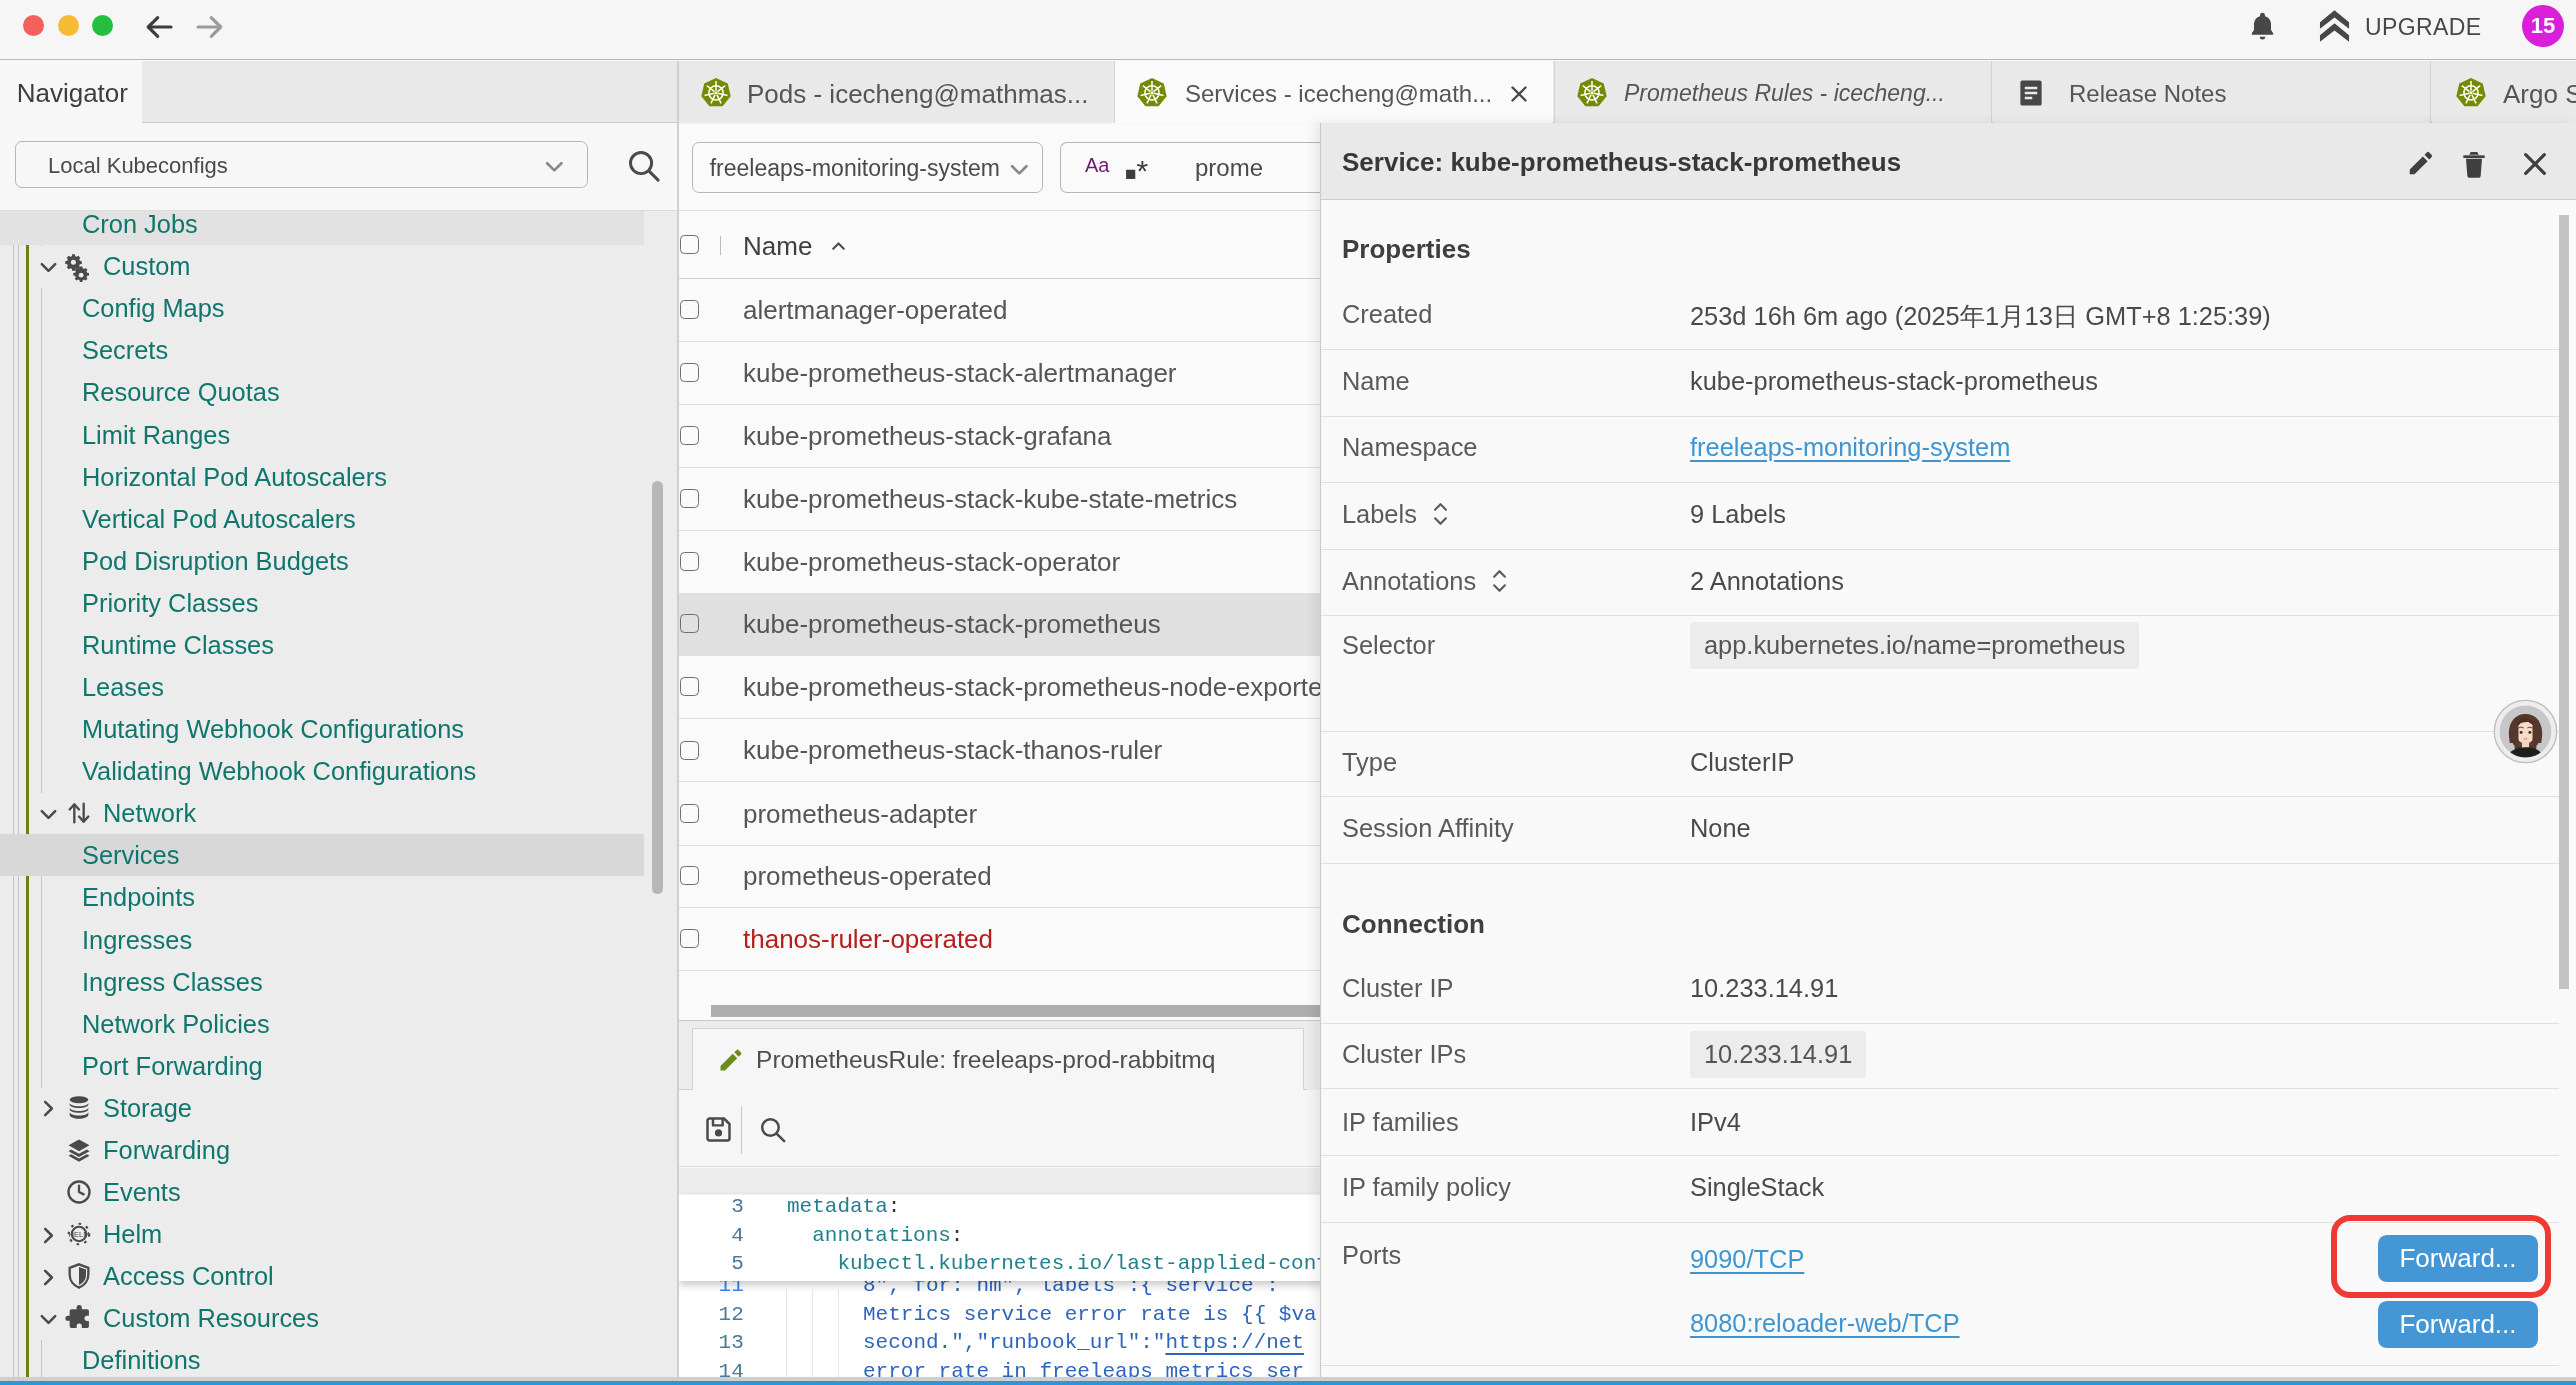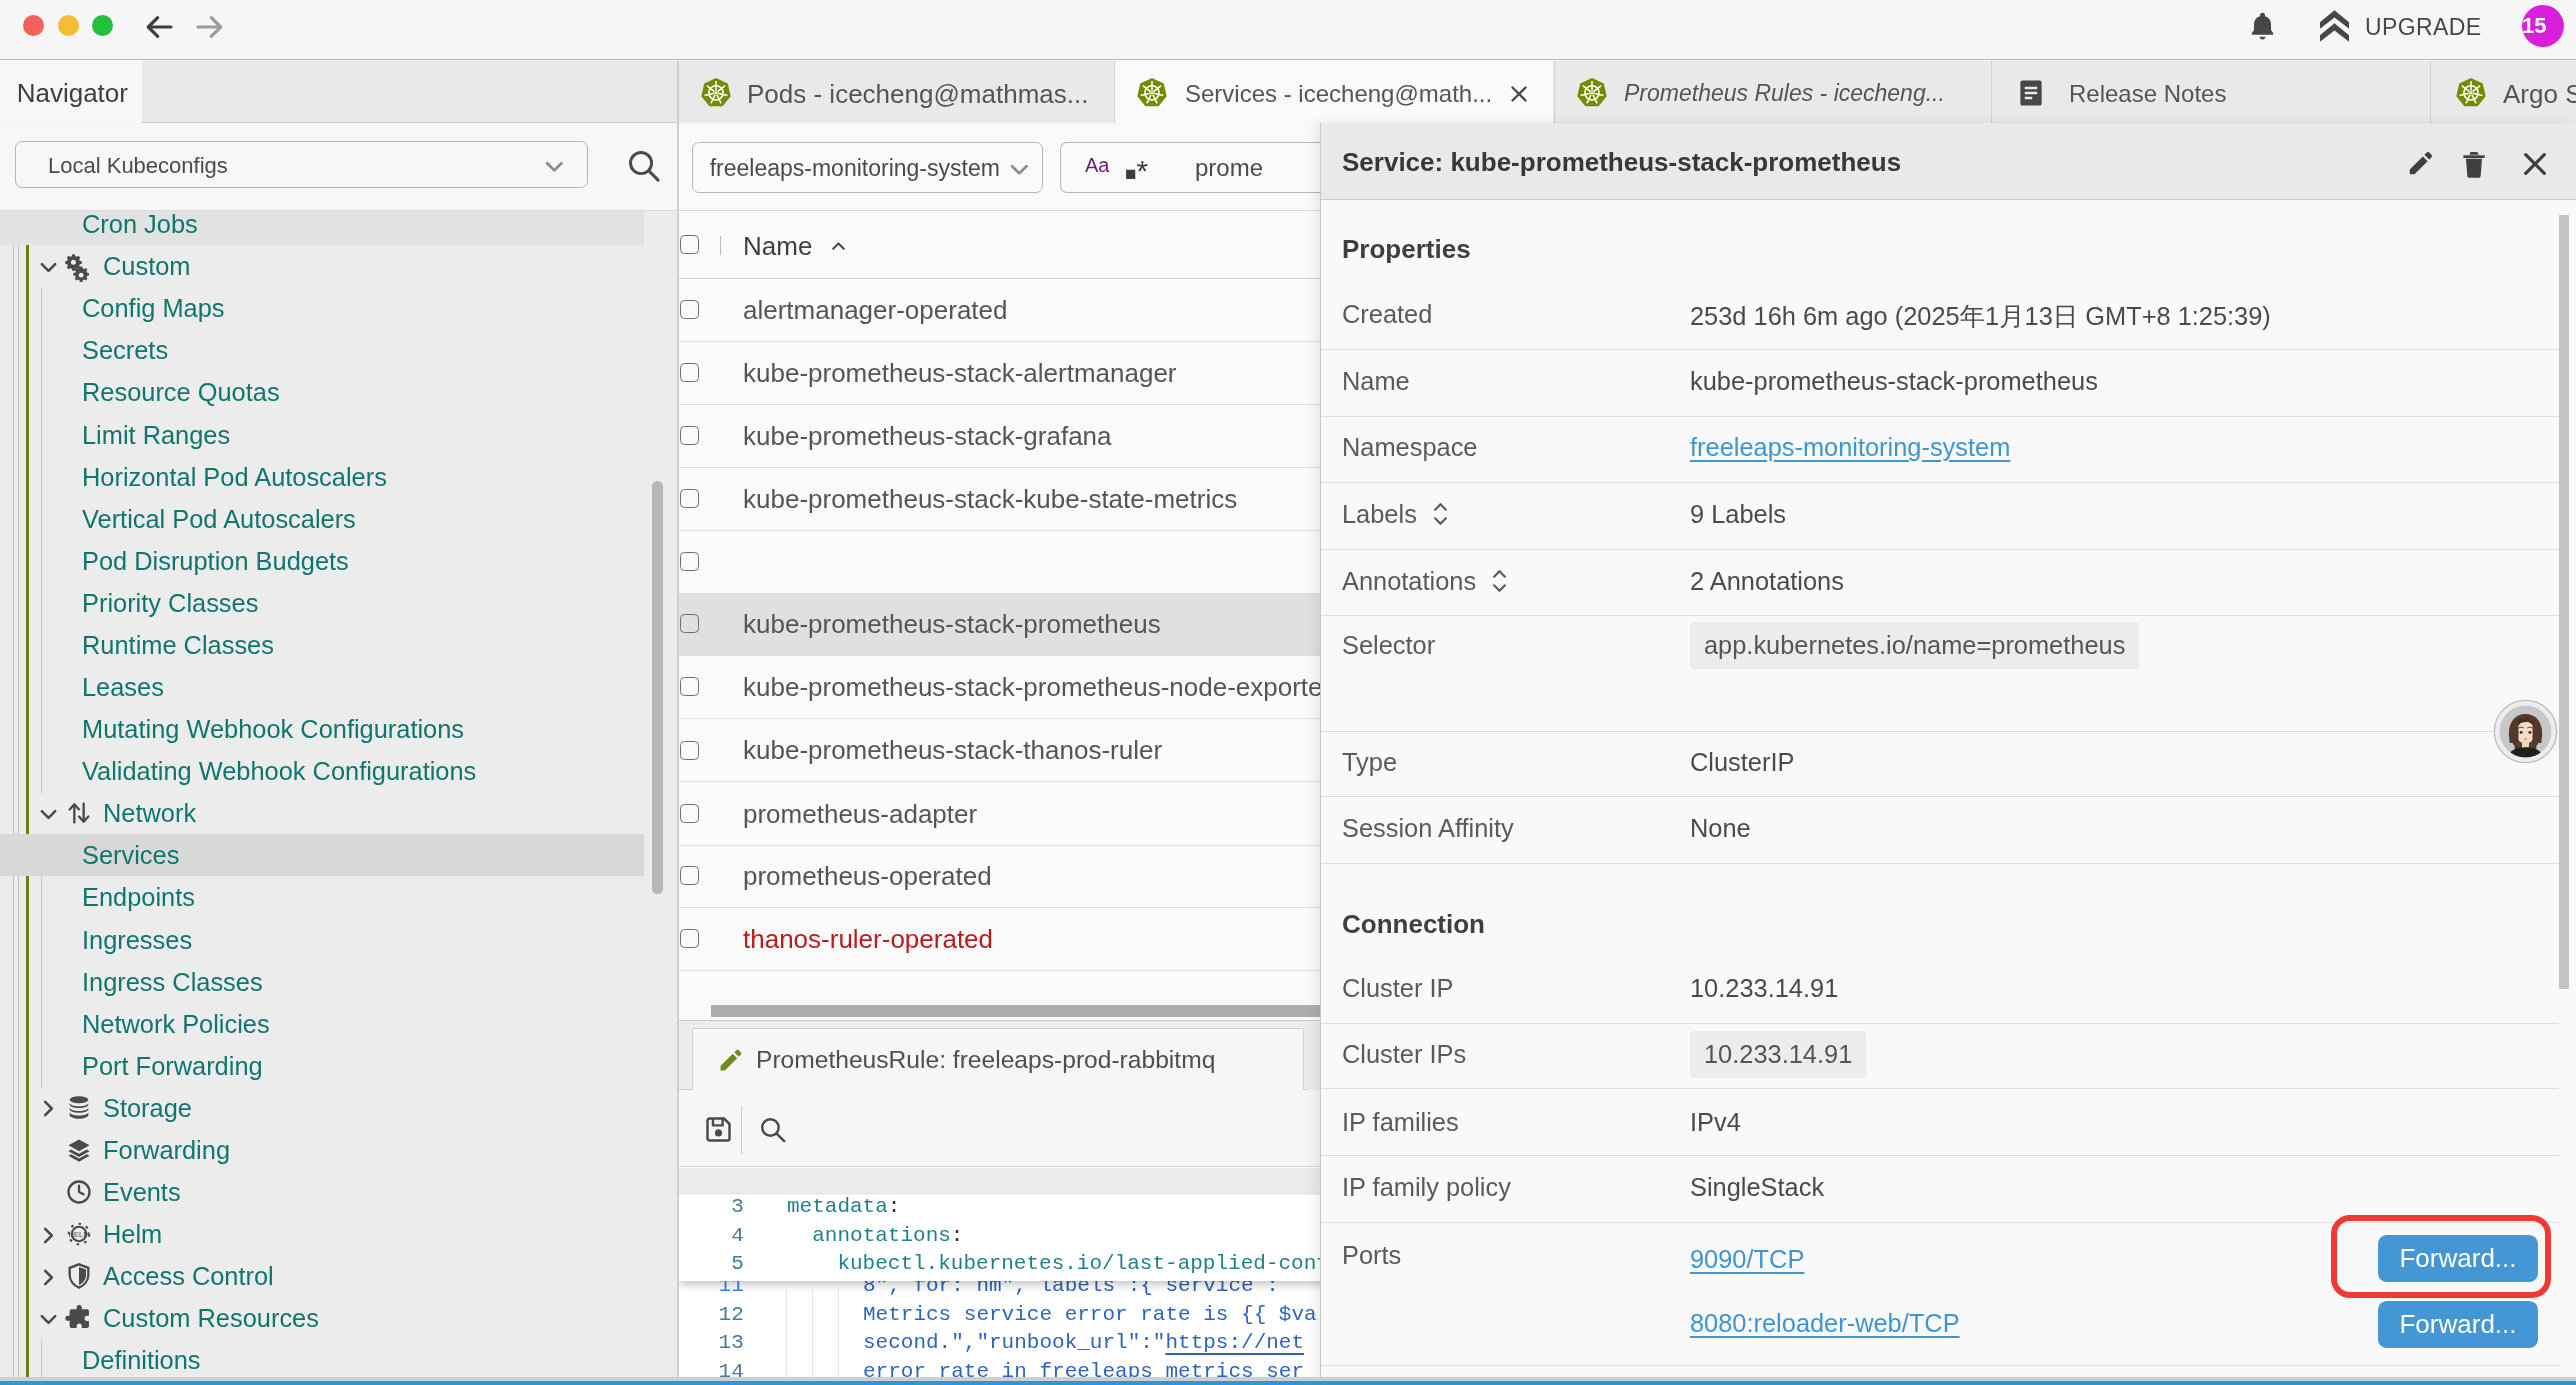--- a/index.html
+++ b/index.html
@@ -25,21 +25,21 @@
     </svg>
   <svg class="a" style="left:2246px;top:9.6px" width="33" height="33" viewBox="0 0 24 24" fill="#474747">
       <path d="M12 2a1.8 1.8 0 0 1 1.8 1.8v.7A6.2 6.2 0 0 1 18.2 10v4.6l1.5 2.2a.8.8 0 0 1-.66 1.25H4.96a.8.8 0 0 1-.66-1.25l1.5-2.2V10a6.2 6.2 0 0 1 4.4-5.5v-.7A1.8 1.8 0 0 1 12 2z"></path>
       <path d="M10 19.5h4a2 2 0 0 1-4 0z"></path>
     </svg>
   <svg class="a" style="left:2315px;top:7px" width="39" height="42" viewBox="0 0 24 26" fill="#474747">
       <path d="M12 2 21 9.5 21 13.5 12 6.5 3 13.5 3 9.5z"></path>
       <path d="M12 10 21 17.5 21 21.5 12 14.5 3 21.5 3 17.5z"></path>
     </svg>
   <div class="a" style="left:2365px;top:14px;font-size:23px;color:#474747;letter-spacing:0.4px">UPGRADE</div>
-  <div class="a" style="left:2522px;top:5.3px;width:42px;height:42px;border-radius:50%;background:#d91fd9;color:#fff;font-size:22px;font-weight:bold;line-height:42px">15</div>
+  <div class="a" style="left:2522px;top:5.3px;width:42px;height:42px;border-radius:50%;background:#d91fd9;color:#fff;font-size:22px;font-weight:bold;text-align:center;line-height:42px">15</div>
 </div>
 
 
 <div class="a" id="tabbar" style="left:0;top:61px;width:2576px;height:62px;background:#e9e9e9;border-bottom:0.9px solid #c9c9c9">
   <div class="a" style="left:0;top:0;width:142px;height:62px;background:#f7f7f7"></div>
   <div class="a" style="left:16.7px;top:16.7px;font-size:26px;color:#3e3e3e">Navigator</div>
 
   <div class="a" style="left:679px;top:0;width:436px;height:62px;background:#e9e9e9;border-right:0.9px solid #d2d2d2"></div>
   <svg class="a" style="left:700px;top:16px" width="32" height="32" viewBox="0 0 36 36">
       <use href="#kubeicon"></use>
@@ -217,20 +217,21 @@
 <div class="a" style="left:0.9px;top:238px;width:19px;height:19px;border:1.8px solid #6f6f6f;border-radius:4.4px"></div>
 <div class="a" style="left:64px;top:217px;height:63px;line-height:63px;font-size:26px;color:#555;white-space:nowrap">kube-prometheus-stack-alertmanager</div>
 <div class="a" style="left:0;top:280px;width:1897px;height:63px;background:transparent;border-bottom:0.9px solid #dedede"></div>
 <div class="a" style="left:0.9px;top:301px;width:19px;height:19px;border:1.8px solid #6f6f6f;border-radius:4.4px"></div>
 <div class="a" style="left:64px;top:280px;height:63px;line-height:63px;font-size:26px;color:#555;white-space:nowrap">kube-prometheus-stack-grafana</div>
 <div class="a" style="left:0;top:343px;width:1897px;height:63px;background:transparent;border-bottom:0.9px solid #dedede"></div>
 <div class="a" style="left:0.9px;top:364px;width:19px;height:19px;border:1.8px solid #6f6f6f;border-radius:4.4px"></div>
 <div class="a" style="left:64px;top:343px;height:63px;line-height:63px;font-size:26px;color:#555;white-space:nowrap">kube-prometheus-stack-kube-state-metrics</div>
 <div class="a" style="left:0;top:406px;width:1897px;height:63px;background:transparent;border-bottom:0.9px solid #dedede"></div>
 <div class="a" style="left:0.9px;top:427px;width:19px;height:19px;border:1.8px solid #6f6f6f;border-radius:4.4px"></div>
+<div class="a" style="left:64px;top:406px;height:63px;line-height:63px;font-size:26px;color:#555;white-space:nowrap">kube-prometheus-stack-operator</div>
 <div class="a" style="left:0;top:468px;width:1897px;height:63px;background:#e0e0e0;border-bottom:0.9px solid #dedede"></div>
 <div class="a" style="left:0.9px;top:489px;width:19px;height:19px;border:1.8px solid #6f6f6f;border-radius:4.4px"></div>
 <div class="a" style="left:64px;top:468px;height:63px;line-height:63px;font-size:26px;color:#555;white-space:nowrap">kube-prometheus-stack-prometheus</div>
 <div class="a" style="left:0;top:531px;width:1897px;height:63px;background:transparent;border-bottom:0.9px solid #dedede"></div>
 <div class="a" style="left:0.9px;top:552px;width:19px;height:19px;border:1.8px solid #6f6f6f;border-radius:4.4px"></div>
 <div class="a" style="left:64px;top:531px;height:63px;line-height:63px;font-size:26px;color:#555;white-space:nowrap">kube-prometheus-stack-prometheus-node-exporter</div>
 <div class="a" style="left:0;top:594px;width:1897px;height:63px;background:transparent;border-bottom:0.9px solid #dedede"></div>
 <div class="a" style="left:0.9px;top:616px;width:19px;height:19px;border:1.8px solid #6f6f6f;border-radius:4.4px"></div>
 <div class="a" style="left:64px;top:594px;height:63px;line-height:63px;font-size:26px;color:#555;white-space:nowrap">kube-prometheus-stack-thanos-ruler</div>
 <div class="a" style="left:0;top:658px;width:1897px;height:63px;background:transparent;border-bottom:0.9px solid #dedede"></div>

